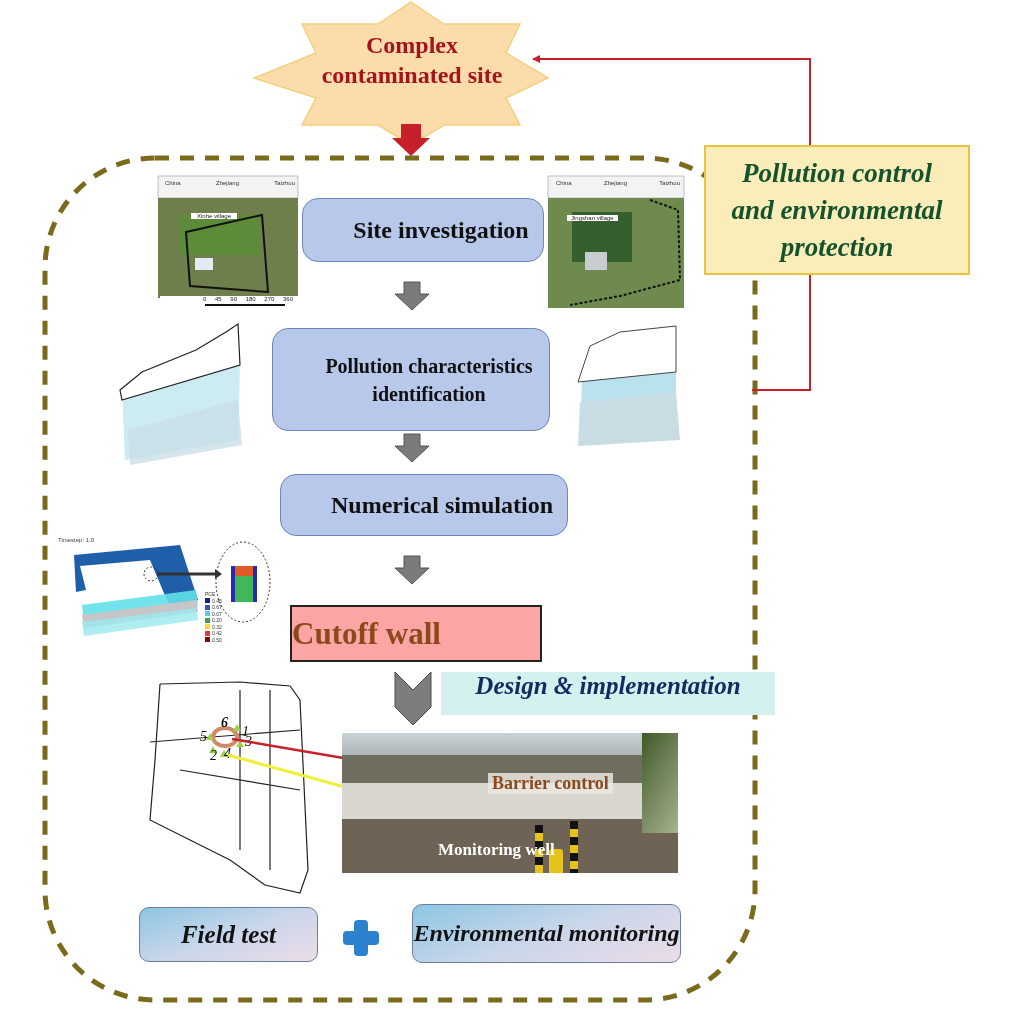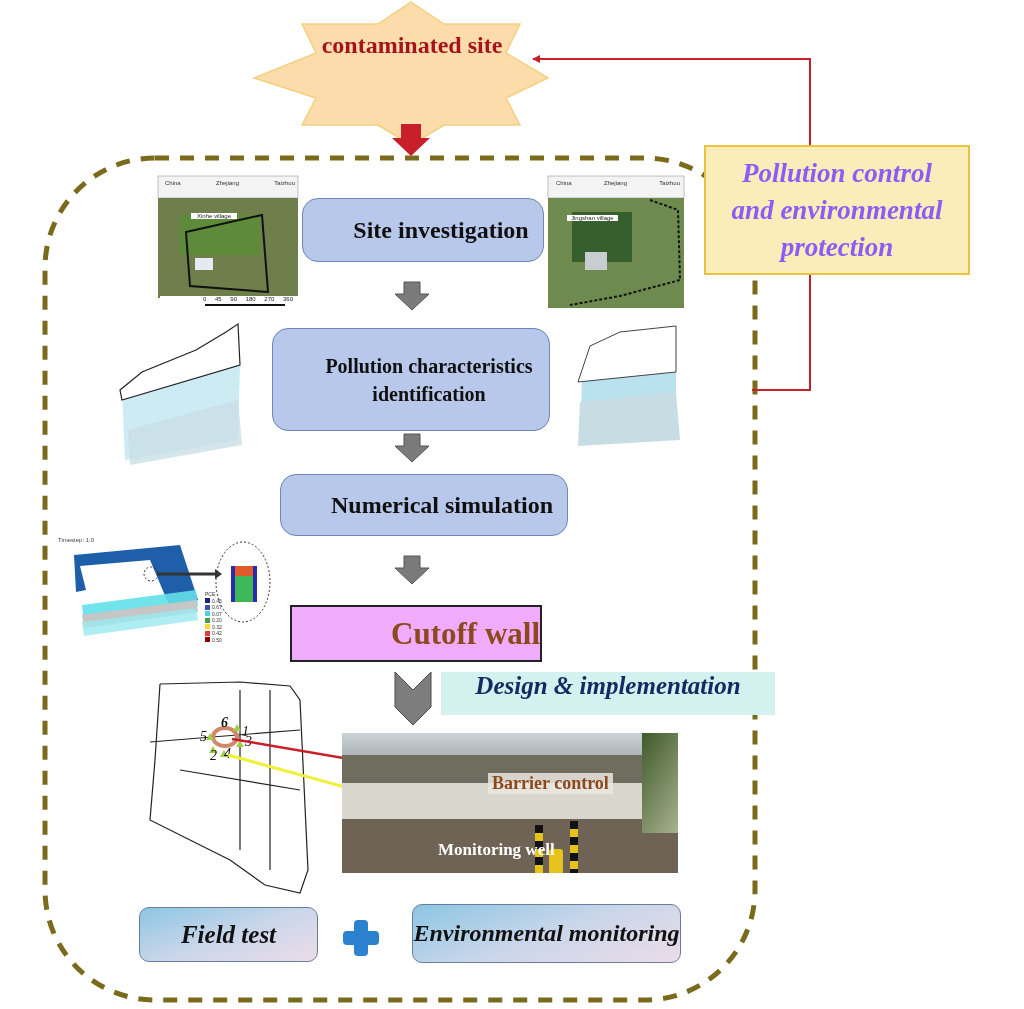--- a/index.html
+++ b/index.html
@@ -11,25 +11,25 @@
   .starburst-label { position: absolute; left: 300px; top: 30px; width: 224px;
     text-align: center; color: #a5141c; font-weight: bold; font-size: 24px; line-height: 30px; }
 
   .step-box { position: absolute; background: #b7c8eb; border: 1.5px solid #6e86b8;
     border-radius: 16px; display: flex; align-items: center; justify-content: center;
     text-align: center; color: #101010; font-weight: bold; box-sizing: border-box; padding-left: 36px; }
 
   .pollution-box { position: absolute; left: 704px; top: 145px; width: 266px; height: 130px;
     background: #fbedb9; border: 2px solid #e8c341; box-sizing: border-box;
     display: flex; align-items: center; justify-content: center; text-align: center;
-    color: #8b5cf6; font-weight: bold; font-style: italic; font-size: 27px; line-height: 37px; }
+    color: #14532d; font-weight: bold; font-style: italic; font-size: 27px; line-height: 37px; }
 
   .cutoff-box { position: absolute; left: 290px; top: 605px; width: 252px; height: 57px;
-    background: #f0abfc; border: 2px solid #222; box-sizing: border-box;
-    display: flex; align-items: center; justify-content: flex-end;
+    background: #fca5a5; border: 2px solid #222; box-sizing: border-box;
+    display: flex; align-items: center; justify-content: flex-start;
     color: #8b4a1c; font-weight: bold; font-size: 31px; }
 
   .design-box { position: absolute; left: 441px; top: 672px; width: 334px; height: 43px;
     background: #d4f1ef; display: flex; justify-content: center;
     color: #162a62; font-weight: bold; font-style: italic; font-size: 25px; }
 
   .grad-box { position: absolute; border: 1.5px solid #6a7d9a; border-radius: 10px;
     background: linear-gradient(160deg, #8cc6e3 0%, #c9d6ea 50%, #ecdce8 100%);
     box-sizing: border-box; display: flex; align-items: center; justify-content: center;
     color: #111; font-weight: bold; font-style: italic; }
@@ -135,20 +135,21 @@
   <line x1="228" y1="755" x2="520" y2="835" stroke="#f0ef3a" stroke-width="3"></line>
   <polygon points="522,836 511,828 510,840" fill="#f0ef3a"></polygon>
 
   <g fill="#2c82cf">
     <rect x="354" y="920" width="14" height="36" rx="4"></rect>
     <rect x="343" y="931" width="36" height="14" rx="4"></rect>
   </g>
 </svg>
 
 <div class="starburst-label">
+  <div>Complex</div>
   <div>contaminated site</div>
 </div>
 
 <div class="step-box" style="left:302px; top:198px; width:242px; height:64px; font-size:24px;">
   <span>Site investigation</span>
 </div>
 
 <div class="step-box" style="left:272px; top:328px; width:278px; height:103px; font-size:20px; line-height:28px; flex-direction:column;">
   <span>Pollution characteristics</span>
   <span>identification</span>

